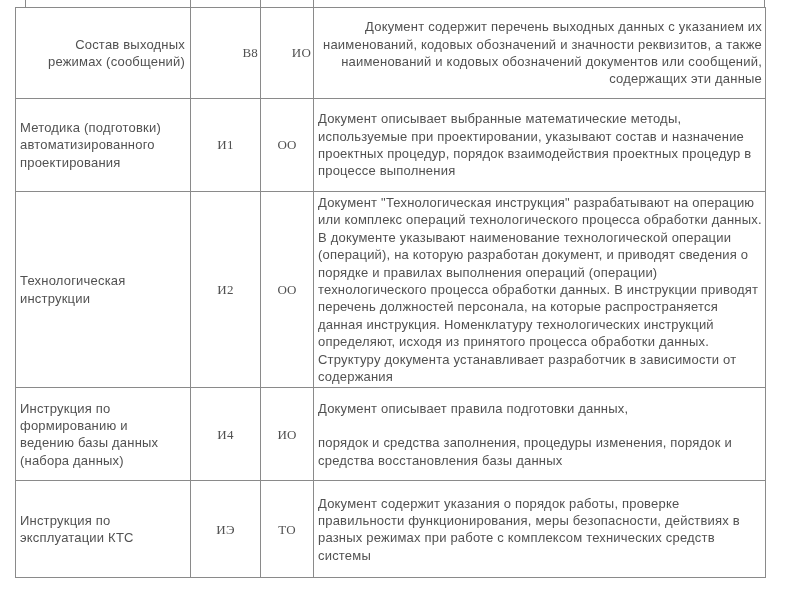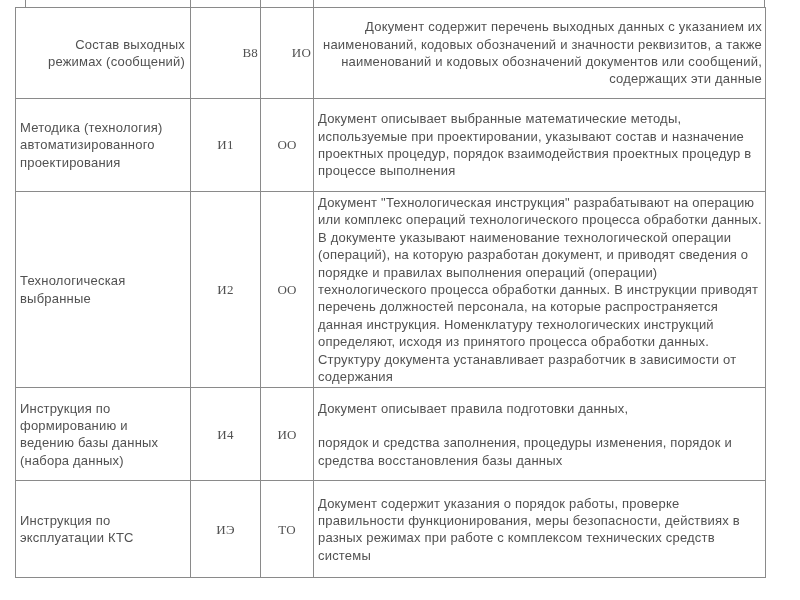--- a/index.html
+++ b/index.html
@@ -82,27 +82,27 @@
       <col style="width:452px">
     </colgroup>
     <tbody>
       <tr class="r0">
         <td class="c-name">Состав выходных режимах (сообщений)</td>
         <td class="c-code">В8</td>
         <td class="c-type">ИО</td>
         <td class="c-desc">Документ содержит перечень выходных данных с указанием их наименований, кодовых обозначений и значности реквизитов, а также наименований и кодовых обозначений документов или сообщений, содержащих эти данные</td>
       </tr>
       <tr class="r1">
-        <td class="c-name">Методика (технология) автоматизированного проектирования</td>
+        <td class="c-name">Методика (подготовки) автоматизированного проектирования</td>
         <td class="c-code">И1</td>
         <td class="c-type">ОО</td>
         <td class="c-desc">Документ описывает выбранные математические методы, используемые при проектировании, указывают состав и назначение проектных процедур, порядок взаимодействия проектных процедур в процессе выполнения</td>
       </tr>
       <tr class="r2">
-        <td class="c-name">Технологическая выбранные</td>
+        <td class="c-name">Технологическая инструкции</td>
         <td class="c-code">И2</td>
         <td class="c-type">ОО</td>
         <td class="c-desc">Документ "Технологическая инструкция" разрабатывают на операцию или комплекс операций технологического процесса обработки данных. В документе указывают наименование технологической операции (операций), на которую разработан документ, и приводят сведения о порядке и правилах выполнения операций (операции) технологического процесса обработки данных. В инструкции приводят перечень должностей персонала, на которые распространяется данная инструкция.  Номенклатуру технологических инструкций определяют, исходя из принятого процесса обработки данных. Структуру документа устанавливает разработчик в зависимости от содержания</td>
       </tr>
       <tr class="r4">
         <td class="c-name">Инструкция по формированию и ведению базы данных (набора данных)</td>
         <td class="c-code">И4</td>
         <td class="c-type">ИО</td>
         <td class="c-desc">Документ описывает правила подготовки данных,
 

